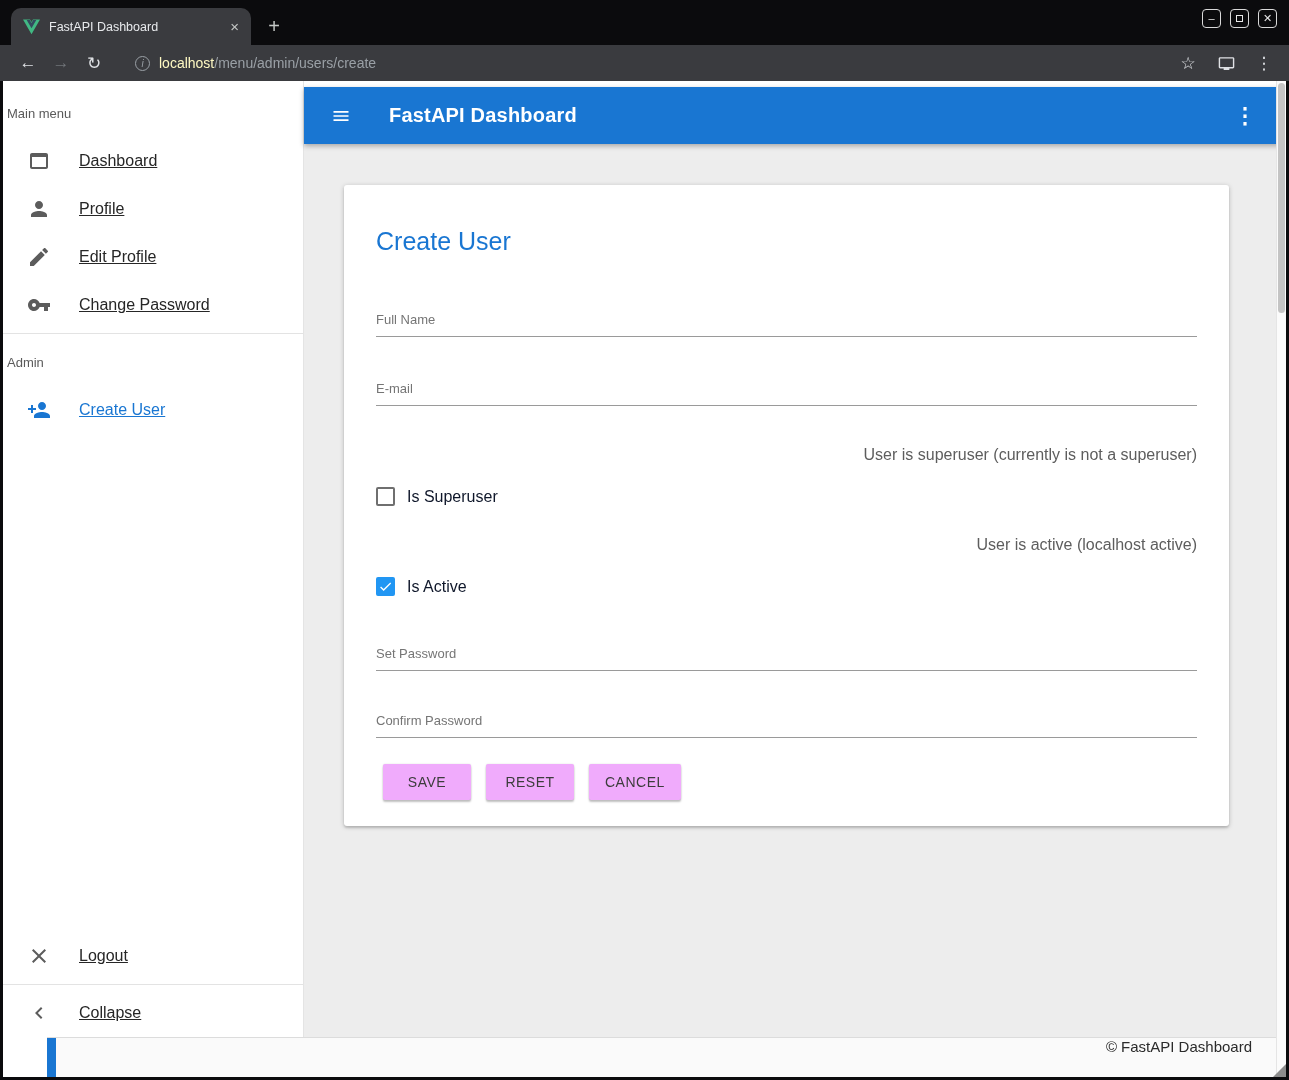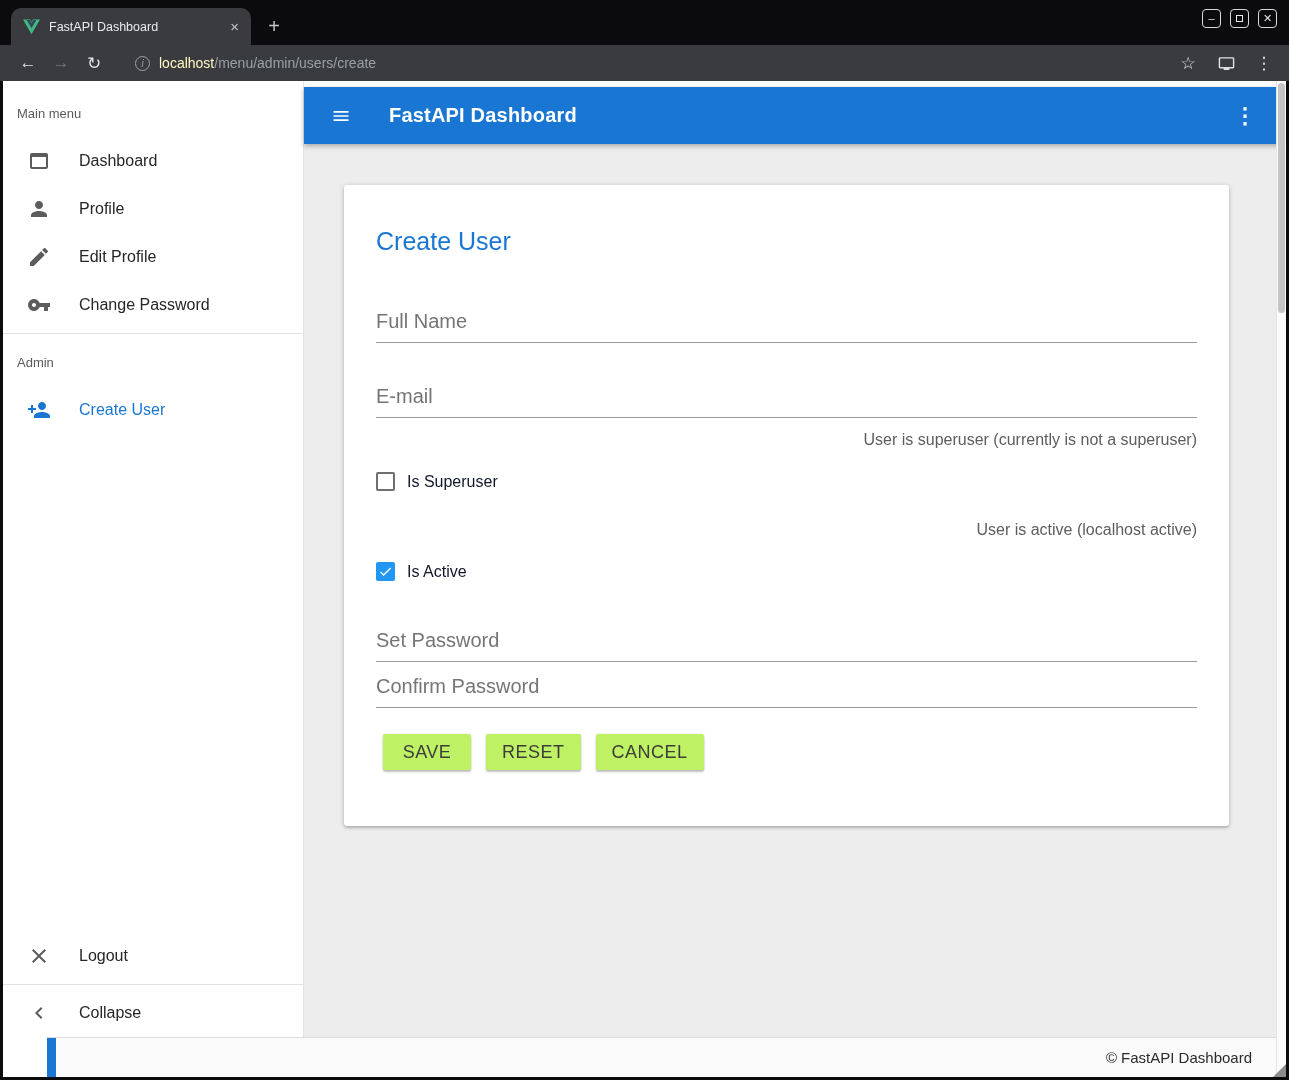--- a/index.html
+++ b/index.html
@@ -37,23 +37,23 @@
   .tool-ico { color:#dfe1e5; font-size:17px; display:flex; align-items:center; justify-content:center; width:22px; }
 
   
   .app { position:absolute; top:81px; left:3px; right:3px; bottom:3px; background:#fff;
          display:flex; flex-direction:column; }
   .app-body { flex:1; display:flex; min-height:0; }
 
   
   .sidebar { width:301px; background:#fff; border-right:1px solid #e4e4e4; display:flex;
              flex-direction:column; padding-top:8px; }
-  .subheader { height:48px; display:flex; align-items:center; padding:0 14px; font-size:13px; color:#5a5a5a; }
+  .subheader { height:48px; display:flex; align-items:center; padding:0 4px; font-size:13px; color:#5a5a5a; }
   .nav-item { height:48px; display:flex; align-items:center; padding-left:24px; font-size:16px;
-              color:#262626; cursor:pointer; }
+              color:#262626; cursor:pointer;text-decoration:underline; }
   .nav-item .ico { width:24px; height:24px; margin-right:28px; fill:#5c5c5c; flex:0 0 auto; }
   .nav-item.active { color:#1976d2; }
   .nav-item.active .ico { fill:#1976d2; }
   .sb-divider { height:1px; background:#e3e3e3; margin:4px 0; }
   .sb-spacer { flex:1; }
 
   
   .main { flex:1; display:flex; flex-direction:column; min-width:0; background:#fff; }
   .appbar-gap { height:6px; background:#fff; }
   .appbar { height:57px; background:#1976d2; display:flex; align-items:center; padding:0 30px 0 26px;
@@ -62,41 +62,41 @@
   .appbar-title { color:#fff; font-size:20px; font-weight:700; margin-left:37px; letter-spacing:.2px; }
   .appbar-dots { margin-left:auto; color:#fff; font-size:22px; font-weight:700; width:22px; text-align:center; }
 
   .content { flex:1; background:#ededed; overflow:hidden; }
   .card { width:885px; height:641px; margin:41px 0 0 40px; background:#fff; border-radius:3px;
           box-shadow:0 1px 5px rgba(0,0,0,.22), 0 2px 2px rgba(0,0,0,.12); padding:42px 32px 0; overflow:hidden; }
   .card-title { font-size:25px; font-weight:400; color:#1976d2; margin-bottom:54px; }
 
   .tf { margin-bottom:42px; }
   .tf input { width:100%; border:0; outline:0; border-bottom:1px solid #9a9a9a; background:transparent;
-              font-family:"Liberation Sans", sans-serif; font-size:20px; color:#1b1b1b; padding:0 0 9px; }
+              font-family:"Liberation Sans", sans-serif; font-size:13px; color:#1b1b1b; padding:0 0 9px; }
   .tf input::placeholder { color:#757575; opacity:1; }
-  .tf.tight { margin-bottom:13px; }
+  .tf.tight { margin-bottom:40px; }
   .tf.last { margin-bottom:26px; }
 
   .hint { font-size:16px; color:#5d5d5d; margin-bottom:23px;text-align:right; }
   .cb-row { display:flex; align-items:center; margin-bottom:30px; }
   .cb-row.gap-lg { margin-bottom:48px; }
   .cb-box { width:19px; height:19px; border:2px solid #6f6f6f; border-radius:2px; margin-right:12px;
             display:flex; align-items:center; justify-content:center; cursor:pointer; flex:0 0 auto; }
   .cb-box.checked { background:#2196f3; border-color:#2196f3; }
   .cb-label { font-size:16px; color:#0f172a; }
 
   .btn-row { display:flex; margin-left:7px; }
   .btn { min-width:88px; height:36px; padding:0 16px; margin-right:15px; border:0; border-radius:2px;
-         background:#bef264; color:#3c3c3c; font-family:"Liberation Sans", sans-serif; font-size:18px;
+         background:#f0abfc; color:#3c3c3c; font-family:"Liberation Sans", sans-serif; font-size:14px;
          font-weight:500; letter-spacing:.5px; cursor:pointer;
          box-shadow:0 2px 2px rgba(0,0,0,.24), 0 0 2px rgba(0,0,0,.12); }
 
   
-  .footer { height:40px; background:#fafafa; border-top:1px solid #dcdcdc; display:flex; align-items:center;
+  .footer { height:40px; background:#fafafa; border-top:1px solid #dcdcdc; display:flex; align-items:flex-start;
             justify-content:flex-end; padding-right:34px; font-size:15px; color:#2b2b2b; position:relative;margin-left:44px; }
   .footer-accent { position:absolute; left:0; top:0; width:9px; height:100%; background:#1976d2; }
 
   
   .scrollbar { position:absolute; top:0; right:0; bottom:0; width:10px; background:#fbfbfb;
                border-left:1px solid #e5e5e5; z-index:5; }
   .scroll-thumb { position:absolute; top:2px; left:1px; width:7px; height:230px; background:#c4c4c4; border-radius:4px; }
   .resize-grip { position:absolute; right:0; bottom:0; width:0; height:0; border-style:solid;
                  border-width:0 0 13px 13px; border-color:transparent transparent #8c8c8c transparent; z-index:6; }
 </style>

